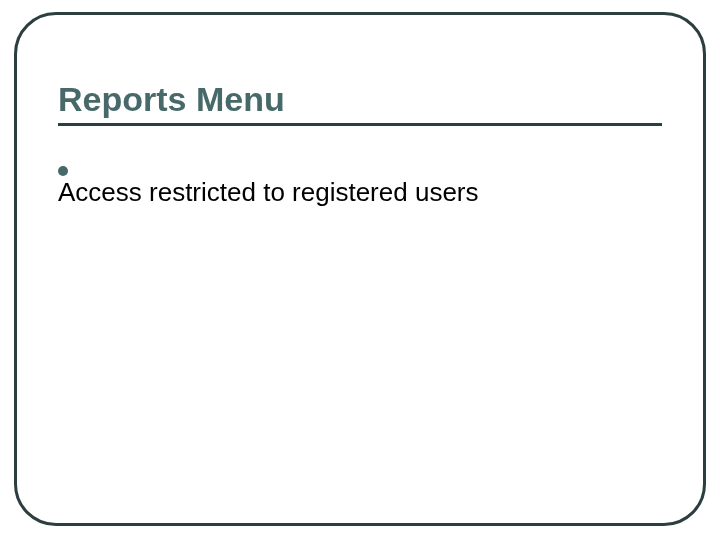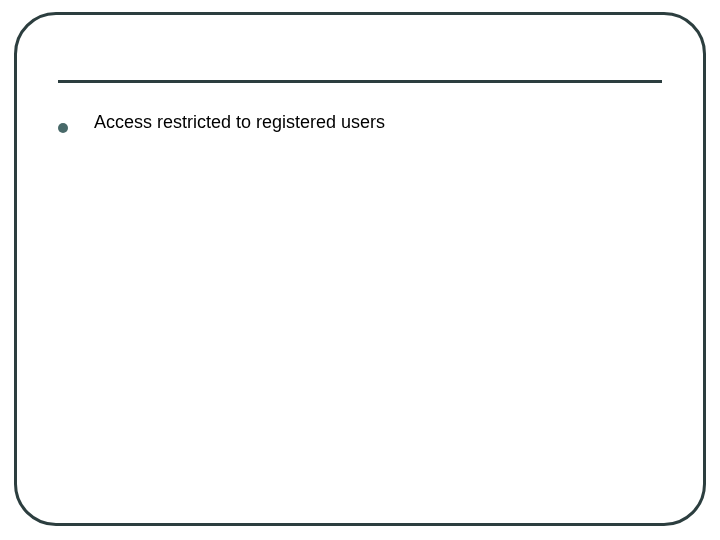--- a/index.html
+++ b/index.html
@@ -35,24 +35,25 @@
       border: none;
       border-top: 3px solid #2c3e3f;
       margin-bottom: 28px;
     }
     .bullet-list {
       list-style: none;
     }
     .bullet-item {
       display: flex;
       align-items: flex-start;
-      font-size: 18px;
+      font-size: 26px;
       color: #000000;
       line-height: 1.25;
       margin-bottom: 2px;
+      flex-direction: column;
     }
     .bullet-dot {
       display: inline-block;
       width: 10px;
       height: 10px;
       background: #486969;
       border-radius: 50%;
       margin-top: 12px;
       margin-right: 26px;
       flex-shrink: 0;
@@ -60,20 +61,21 @@
     .bullet-text {
       flex: 1;
     }
   </style>
 </head>
 <body>
 
 <div class="slide-border"></div>
 
 <div class="content">
+  <h1 class="title">Reports Menu</h1>
   <hr class="title-rule">
   <ul class="bullet-list">
     <li class="bullet-item">
       <span class="bullet-dot"></span>
       <span class="bullet-text">Access restricted to registered users</span>
     </li>
   </ul>
 </div>
 
 </body></html>

